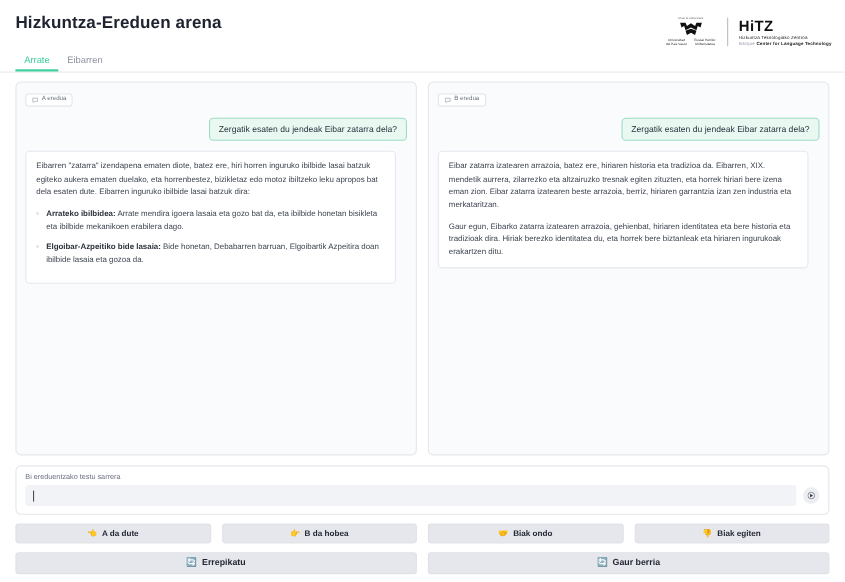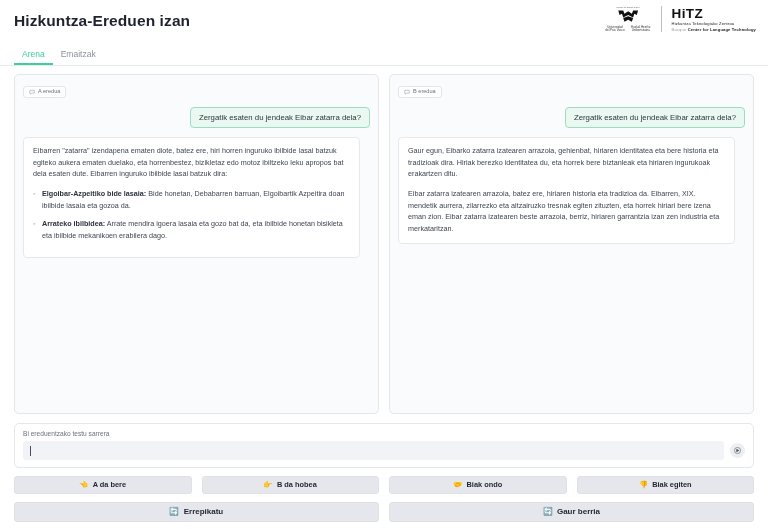--- a/index.html
+++ b/index.html
@@ -25,21 +25,21 @@
   }
   .app-title {
     font-size: 15.5px;
     font-weight: bold;
     color: #1f2330;
     letter-spacing: 0.1px;
     margin: 2px 0 0 0;
   }
   .logos {
     position: absolute;
-    right: 12px; top: 5px;
+    right: 12px; top: 15px;
     display: flex; align-items: center; gap: 10px;
   }
   .ehu-logo {
     display: flex; flex-direction: column; align-items: center;
     transform: scale(0.95); transform-origin: right center;
   }
   .ehu-mark {
     width: 26px; height: 16px;
     color: #111;
   }
@@ -226,21 +226,21 @@
     cursor: pointer;
     line-height: 1;
   }
 </style>
 </head>
 <body>
 
 <div class="app">
 
   <div class="header">
-    <div class="app-title">Hizkuntza-Ereduen izan</div>
+    <div class="app-title">Hizkuntza-Ereduen arena</div>
 
     <div class="logos">
       <div class="ehu-logo">
         <div style="font-size:2.6px;color:#555;letter-spacing:.1px;">eman ta zabal zazu</div>
         <svg class="ehu-mark" viewBox="0 0 40 24">
           <path fill="currentColor" d="M4 3 L12 3 L14 8 L20 4 L26 8 L28 3 L36 3 L34 10 L30 8 L28 14 L20 10 L12 14 L10 8 L6 10 Z"></path>
           <path fill="currentColor" d="M12 15 L20 12 L28 15 L26 21 L20 18 L14 21 Z"></path>
         </svg>
         <div class="ehu-caption">
           <div>
@@ -258,22 +258,22 @@
 
       <div class="hitz-logo">
         <div class="hitz-word">HiTZ</div>
         <div class="hitz-sub1">Hizkuntza Teknologiako Zentroa</div>
         <div class="hitz-sub2"><span class="gray-light">Basque</span> <b>Center for Language Technology</b></div>
       </div>
     </div>
   </div>
 
   <div class="tabbar">
-    <div class="tab active">Arena</div>
-    <div class="tab">Emaitzak</div>
+    <div class="tab active">Arrate</div>
+    <div class="tab">Eibarren</div>
   </div>
 
   <div class="body-wrap">
 
     <div class="panels">
 
       <div class="panel">
         <div class="panel-badge">
           <svg class="badge-icon" viewBox="0 0 16 16">
             <path fill="none" stroke="currentColor" stroke-width="1.6" d="M2 3.5h12v7.5H7l-3.5 3v-3H2z"></path>
@@ -281,42 +281,42 @@
           <span>A eredua</span>
         </div>
 
         <div class="msg-row-user">
           <div class="bubble-user">Zergatik esaten du jendeak Eibar zatarra dela?</div>
         </div>
 
         <div class="msg-row-bot">
           <div class="bubble-bot">
             <p>Eibarren "zatarra" izendapena ematen diote, batez ere, hiri horren inguruko ibilbide lasai batzuk egiteko aukera ematen duelako, eta horrenbestez, bizikletaz edo motoz ibiltzeko leku apropos bat dela esaten dute. Eibarren inguruko ibilbide lasai batzuk dira:</p>
+            <div class="bullet"><b>Arrateko ibilbidea:</b><span> Arrate mendira igoera lasaia eta gozo bat da, eta ibilbide honetan bisikleta eta ibilbide mekanikoen erabilera dago.</span></div>
             <div class="bullet"><b>Elgoibar-Azpeitiko bide lasaia:</b><span> Bide honetan, Debabarren barruan, Elgoibartik Azpeitira doan ibilbide lasaia eta gozoa da.</span></div>
-            <div class="bullet"><b>Arrateko ibilbidea:</b><span> Arrate mendira igoera lasaia eta gozo bat da, eta ibilbide honetan bisikleta eta ibilbide mekanikoen erabilera dago.</span></div>
           </div>
         </div>
       </div>
 
       <div class="panel">
         <div class="panel-badge">
           <svg class="badge-icon" viewBox="0 0 16 16">
             <path fill="none" stroke="currentColor" stroke-width="1.6" d="M2 3.5h12v7.5H7l-3.5 3v-3H2z"></path>
           </svg>
           <span>B eredua</span>
         </div>
 
         <div class="msg-row-user">
           <div class="bubble-user">Zergatik esaten du jendeak Eibar zatarra dela?</div>
         </div>
 
         <div class="msg-row-bot">
           <div class="bubble-bot">
+            <p>Eibar zatarra izatearen arrazoia, batez ere, hiriaren historia eta tradizioa da. Eibarren, XIX. mendetik aurrera, zilarrezko eta altzairuzko tresnak egiten zituzten, eta horrek hiriari bere izena eman zion. Eibar zatarra izatearen beste arrazoia, berriz, hiriaren garrantzia izan zen industria eta merkataritzan.</p>
             <p>Gaur egun, Eibarko zatarra izatearen arrazoia, gehienbat, hiriaren identitatea eta bere historia eta tradizioak dira. Hiriak berezko identitatea du, eta horrek bere biztanleak eta hiriaren ingurukoak erakartzen ditu.</p>
-            <p>Eibar zatarra izatearen arrazoia, batez ere, hiriaren historia eta tradizioa da. Eibarren, XIX. mendetik aurrera, zilarrezko eta altzairuzko tresnak egiten zituzten, eta horrek hiriari bere izena eman zion. Eibar zatarra izatearen beste arrazoia, berriz, hiriaren garrantzia izan zen industria eta merkataritzan.</p>
           </div>
         </div>
       </div>
 
     </div>
 
     <div class="input-card">
       <div class="input-label">Bi ereduentzako testu sarrera</div>
       <div class="input-row">
         <div class="textbox">
@@ -327,21 +327,21 @@
             <circle cx="8" cy="8" r="7" fill="none" stroke="currentColor" stroke-width="1.1"></circle>
             <path fill="currentColor" d="M5.5 4.2 L11.8 8 L5.5 11.8 Z"></path>
           </svg>
         </div>
       </div>
     </div>
 
     <div class="btn-row">
       <div class="vote-btn">
         <span class="emo">👈</span>
-        <span>A da bere</span>
+        <span>A da dute</span>
       </div>
       <div class="vote-btn">
         <span class="emo">👉</span>
         <span>B da hobea</span>
       </div>
       <div class="vote-btn">
         <span class="emo">🤝</span>
         <span>Biak ondo</span>
       </div>
       <div class="vote-btn">

